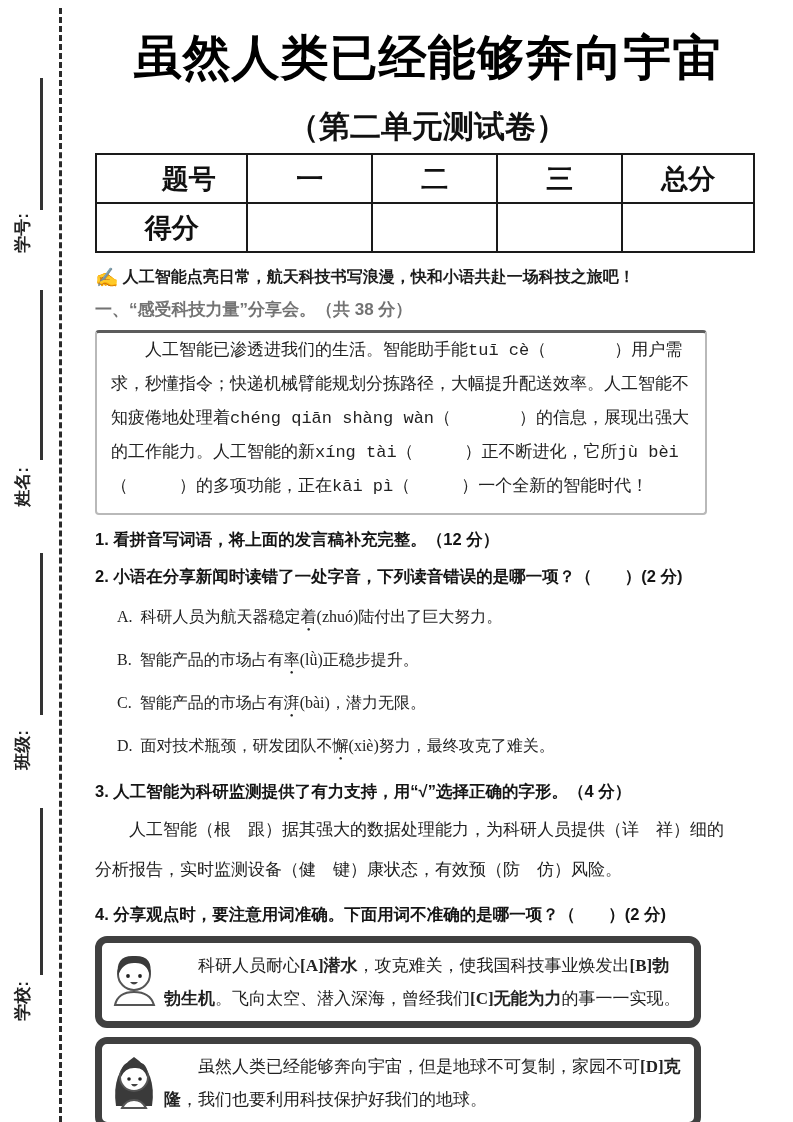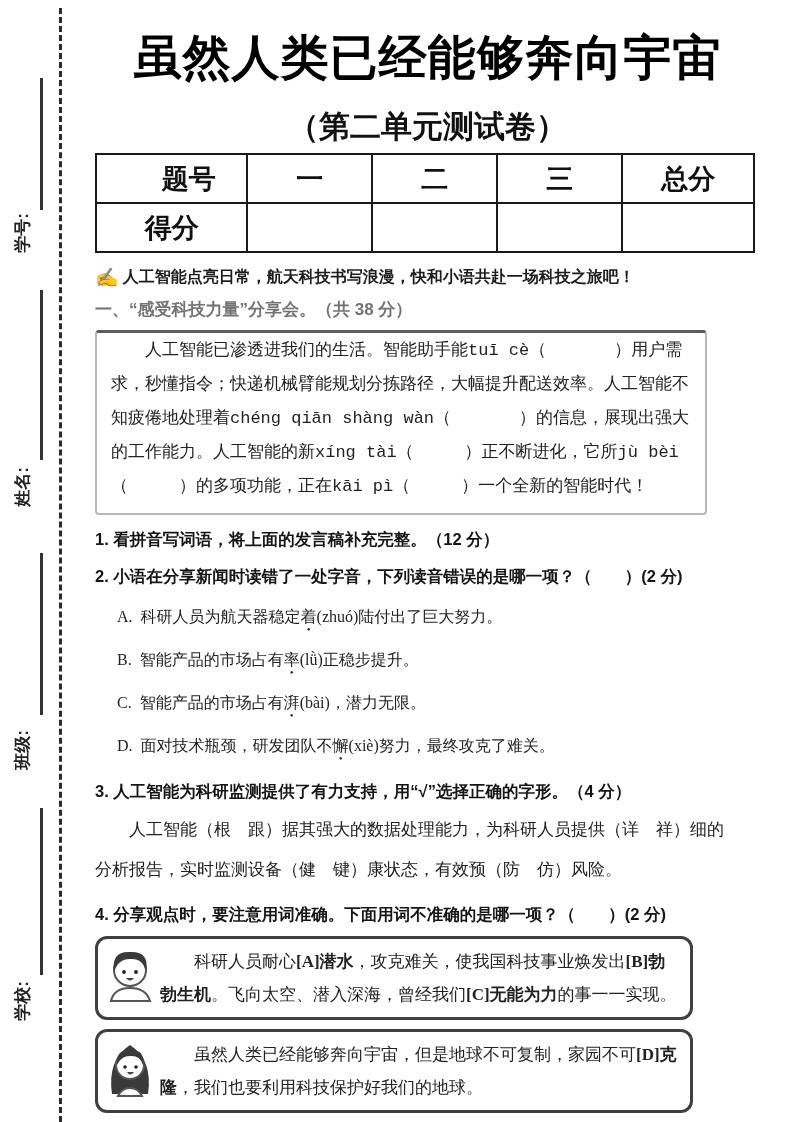--- a/index.html
+++ b/index.html
@@ -38,21 +38,21 @@
   .qh{margin-top:11px;font-size:16.5px;font-weight:bold;color:#151515;line-height:26px;}
   .opts{margin:6px 0 0 22px;font-family:"Liberation Serif",serif;font-size:16px;color:#222;}
   .opt{line-height:43px;white-space:nowrap;}
   .opt .lab{margin-right:8px;}
   .emdot{position:relative;display:inline-block;}
   .emdot::after{content:"•";position:absolute;left:50%;transform:translateX(-50%);
                 bottom:-13px;font-size:11px;color:#222;}
   .q3body{margin-top:6px;width:640px;font-family:"Liberation Serif",serif;font-size:17px;
           line-height:40px;color:#222;text-indent:2em;}
   
-  .bubble{margin-top:9px;width:576px;border:3px solid #404040;border-radius:12px;
+  .bubble{margin-top:9px;width:576px;border:7px solid #404040;border-radius:12px;
           padding:6px 10px 6px 6px;display:flex;align-items:flex-start;gap:4px;
           font-family:"Liberation Serif",serif;font-size:17px;line-height:33px;color:#222;}
   .bubble .txt{text-indent:2em;margin:0;}
   .bseg{font-weight:bold;}
   .avatar{flex:0 0 52px;}
 </style>
 </head>
 <body>
 
 <div class="page">

